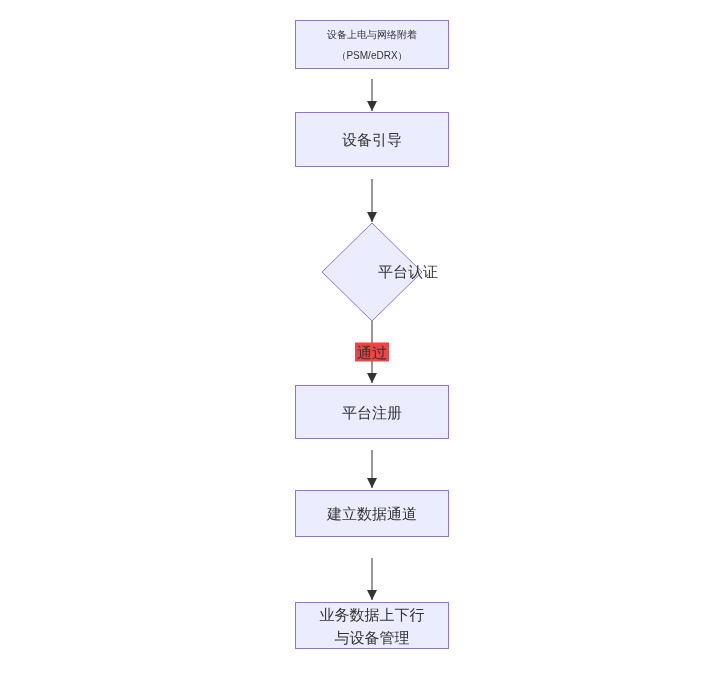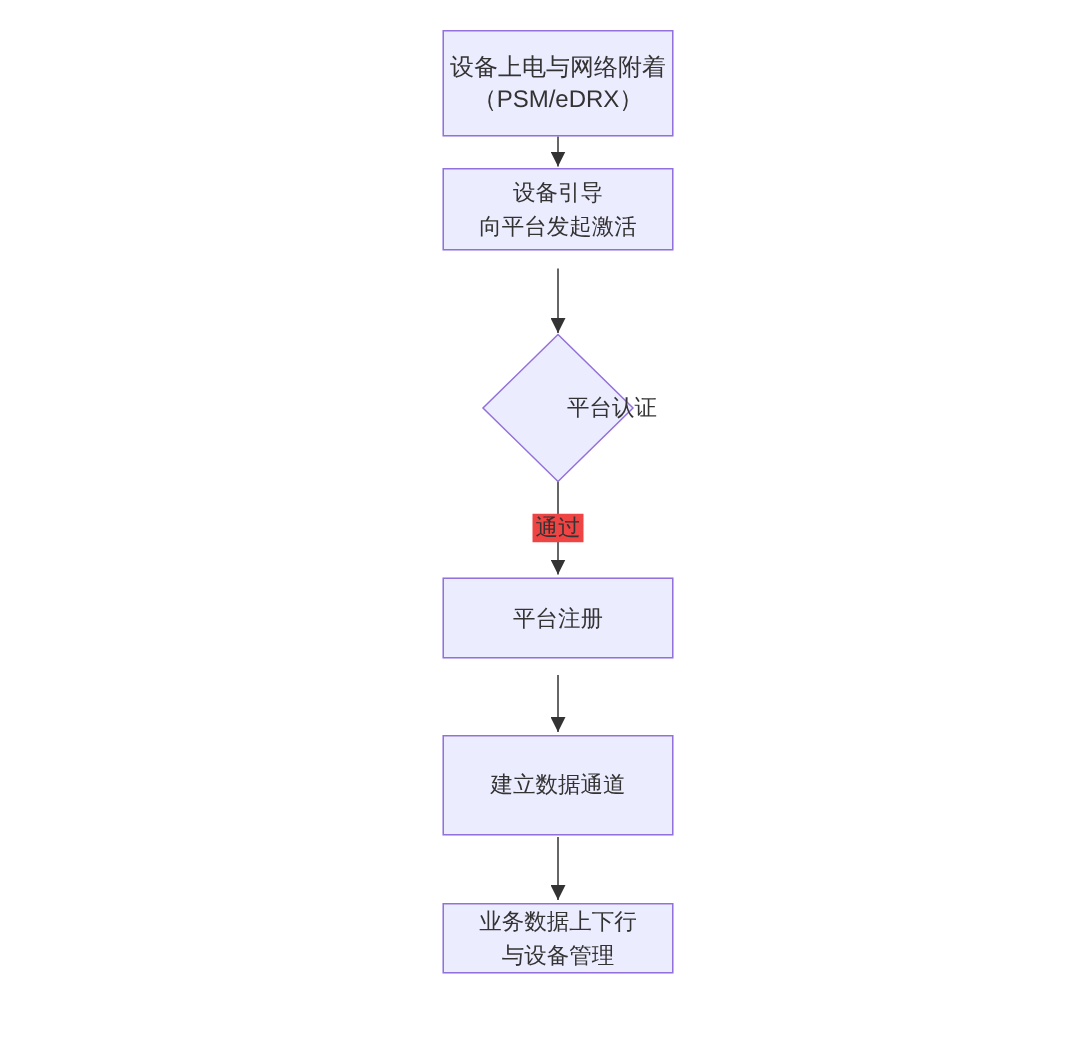--- a/index.html
+++ b/index.html
@@ -42,24 +42,24 @@
     color: #333333;
     display: flex;
     flex-direction: column;
     align-items: center;
     justify-content: center;
     text-align: center;
     font-size: 15px;
     line-height: 23px;
   }
   .node span { display: block; white-space: nowrap; }
-  #node-attach   { top: 20px;  height: 71px; font-size: 16px; line-height: 21px; }
+  #node-attach   { top: 20px;  height: 49px; font-size: 10px; line-height: 21px; }
   #node-bootstrap{ top: 112px; height: 55px; }
   #node-register { top: 385px; height: 54px; }
-  #node-channel  { top: 490px; height: 67px; }
+  #node-channel  { top: 490px; height: 47px; }
   #node-business { top: 602px; height: 47px; }
   #diamond-label {
     position: absolute;
     left: 372px;
     top: 272px;
     transform: translate(-50%, -50%);
     color: #333333;
     font-size: 15px;
     white-space: nowrap;
     margin-left: 36px;
@@ -98,21 +98,20 @@
     <polygon class="diamond-shape" points="372,223 422,272 372,321 322,272"></polygon>
   </svg>
 
   <div class="node" id="node-attach">
     <span>设备上电与网络附着</span>
     <span>（PSM/eDRX）</span>
   </div>
 
   <div class="node" id="node-bootstrap">
     <span>设备引导</span>
-    <span>向平台发起激活</span>
   </div>
 
   <div id="diamond-label">平台认证</div>
 
   <div id="edge-label-pass">通过</div>
 
   <div class="node" id="node-register">
     <span>平台注册</span>
   </div>
 

